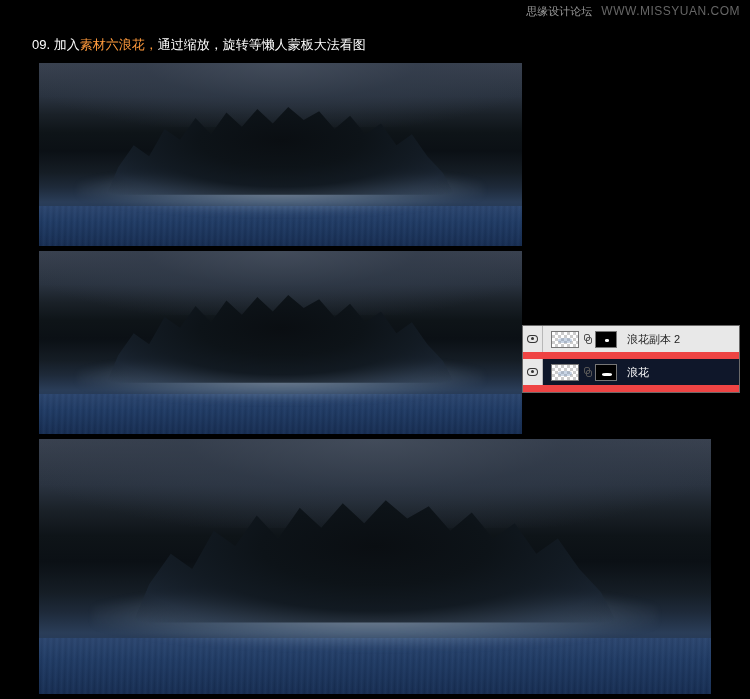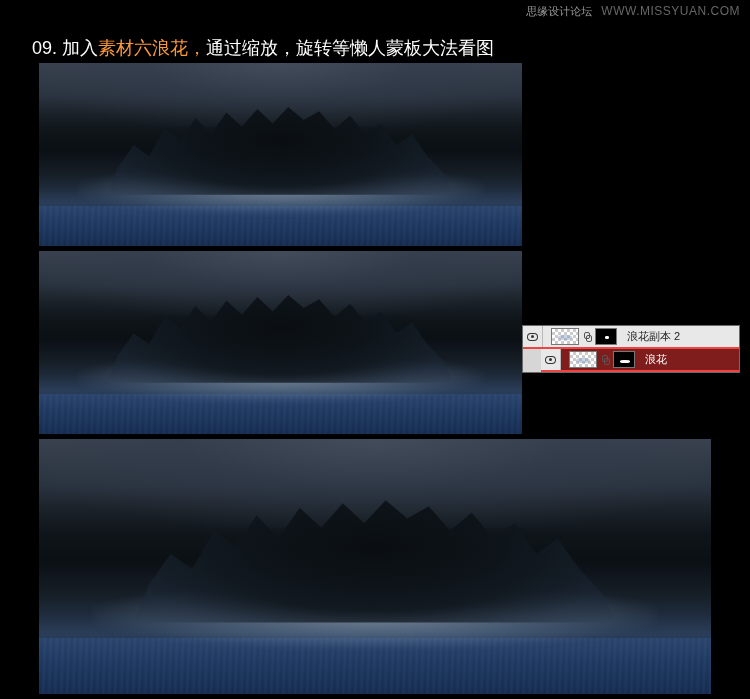--- a/index.html
+++ b/index.html
@@ -22,21 +22,21 @@
     .watermark-url {
       font-size: 12px;
       color: #666;
       margin-left: 6px;
       letter-spacing: 0.5px;
     }
     .instruction {
       position: absolute;
       top: 36px;
       left: 32px;
-      font-size: 18px;
+      font-size: 13px;
       color: #fff;
     }
     .instruction .highlight { color: #ff9a3c; }
     .preview-container {
       position: absolute;
       left: 38px;
       top: 62px;
       width: 674px;
     }
     .preview-image {
@@ -118,27 +118,27 @@
       right: 10px;
       top: 325px;
       width: 218px;
       background: #d6d6d6;
       border: 1px solid #6a6a6a;
       font-size: 11px;
     }
     .layer-row {
       display: flex;
       align-items: center;
-      height: 23px;
-      border-bottom: 2px solid #ef4444;
+      height: 33px;
+      border-bottom: 7px solid #ef4444;
       background: #e8e8e8;
       gap: 4px;
       padding-right: 6px;
     }
-    .layer-row.selected { background: #7f1d1d; color: #fff; margin-left: 18px; }
+    .layer-row.selected { background: #0f172a; color: #fff; }
     .layer-row.selected .layer-label { color: #fff; }
     .vis-col {
       width: 20px; height: 100%;
       display: flex; align-items: center; justify-content: center;
       border-right: 1px solid #b8b8b8;
       background: #e8e8e8;
     }
     .layer-row.selected .vis-col { background: #e8e8e8; }
     .eye-icon { width: 11px; height: 8px; position: relative; }
     .eye-icon::before {

